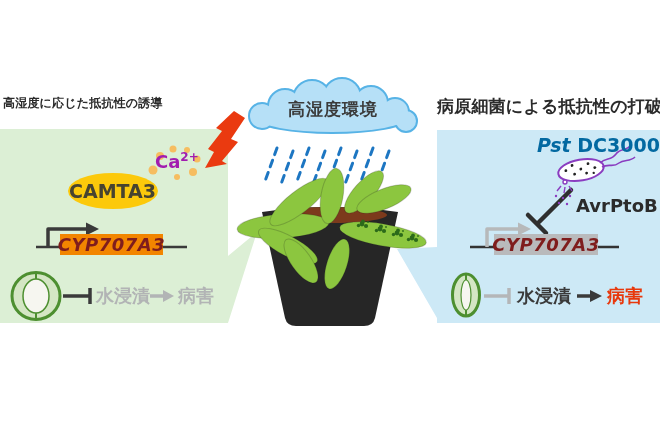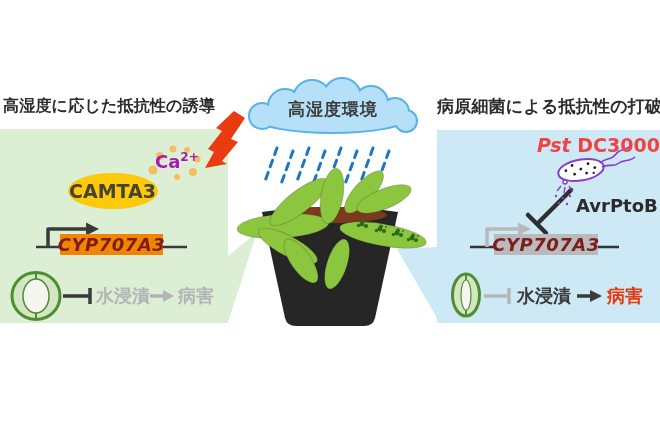--- a/index.html
+++ b/index.html
@@ -2,37 +2,37 @@
 <html><head>
 <meta charset="utf-8">
 <style>
   html,body{margin:0;padding:0;background:#ffffff;}
   .stage{
     position:relative;width:660px;height:440px;overflow:hidden;background:#ffffff;
     font-family:"DejaVu Sans","Liberation Sans",sans-serif;
   }
   .stage svg{position:absolute;left:0;top:0;}
   .txt{position:absolute;white-space:nowrap;line-height:1.15;}
-  .title{font-size:16px;font-weight:700;color:#2b2b2b;letter-spacing:0.2px;}
+  .title{font-size:12px;font-weight:700;color:#2b2b2b;letter-spacing:0.2px;}
   .title-right{font-size:17px;}
   .cloud-label{font-size:17px;font-weight:700;color:#3b3b3b;letter-spacing:1px;}
   .camta{font-size:19px;font-weight:700;color:#474330;width:88px;}
   .ca-label{font-size:18px;font-weight:700;color:#a21caf;}
   .ca-label sup{font-size:12px;font-weight:700;}
   .gene-box{
     position:absolute;height:21px;display:flex;align-items:center;justify-content:center;
     color:#7f1d1d;font-size:18px;font-weight:700;font-style:italic;letter-spacing:0.5px;
   }
   .gene-box-left{left:60px;top:234px;width:103px;background:#f28500;}
   .gene-box-right{left:494px;top:234px;width:104px;background:#b9babc;}
   .flow{font-size:18px;font-weight:700;}
   .flow-gray{color:#b2b4b5;}
   .flow-dark{color:#3a3a3a;}
   .flow-red{color:#e8380c;}
-  .pathogen{font-size:19px;font-weight:700;color:#ef4444;}
+  .pathogen{font-size:19px;font-weight:700;color:#0369a1;}
   .pathogen .sp{font-style:italic;}
   .effector{font-size:18px;font-weight:700;color:#2b2b2b;}
 </style>
 </head>
 <body>
 
 <div class="stage">
 
   <svg width="660" height="440" viewBox="0 0 660 440">
 

